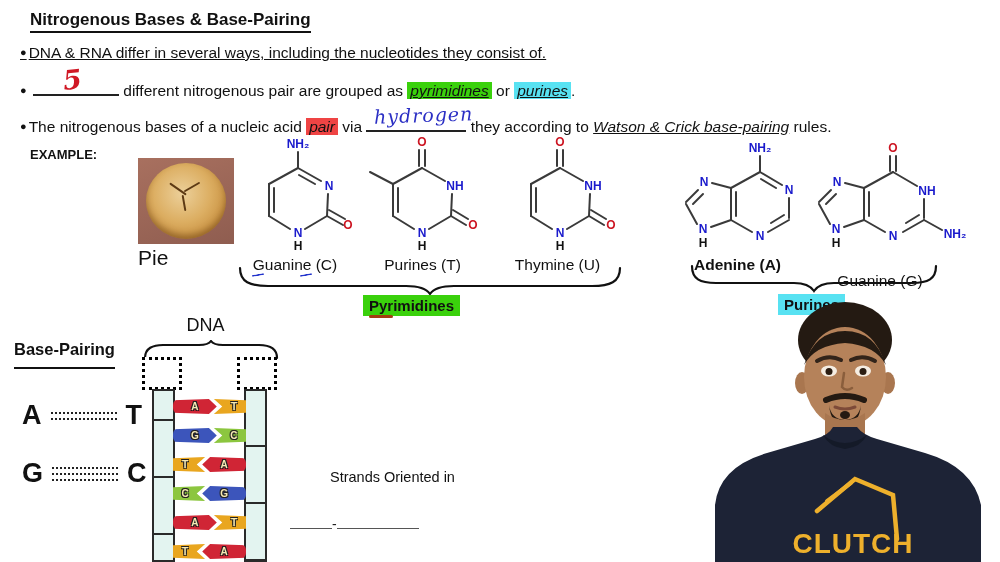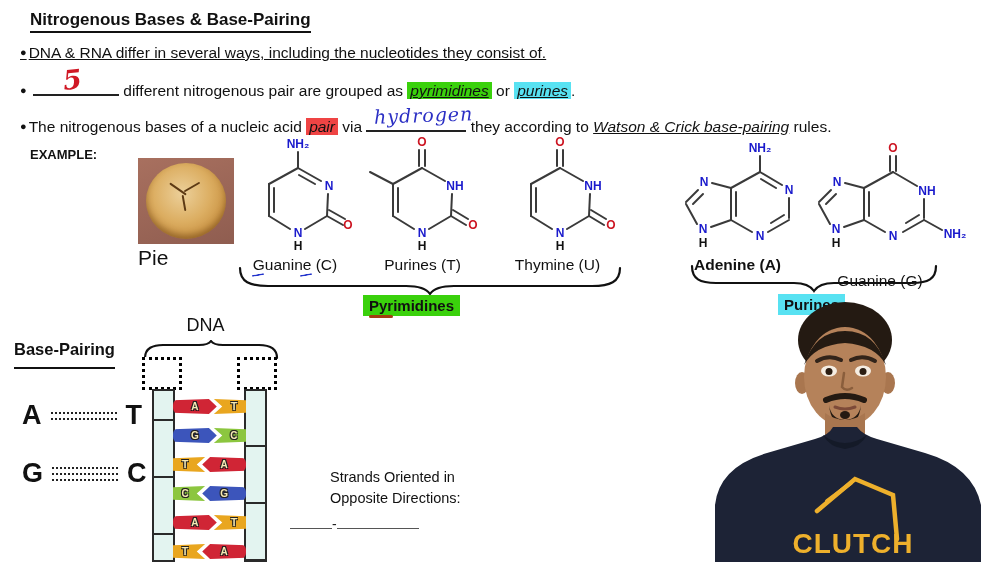--- a/index.html
+++ b/index.html
@@ -299,21 +299,20 @@
       <div class="piece small" style="background: rgb(233, 166, 31);">T</div>
     </div>
     <div class="rung left">
       <div class="piece big" style="background: rgb(208, 37, 53);">A</div>
       <div class="piece small" style="background: rgb(233, 166, 31);">T</div>
     </div>
   </div>
 
 <div class="abs strands-note">
   <div>Strands Oriented in</div>
-  <div>Opposite Directions:</div>
 </div>
 <div class="abs strands-blank">
   <span class="ul" style="width:42px;"></span><span>-</span><span class="ul" style="width:82px;"></span>
 </div>
 
 <svg class="abs presenter" width="295" height="267" viewBox="0 0 295 267">
 
   <ellipse cx="140" cy="45" rx="47" ry="38" fill="#241a12"></ellipse>
 
   <ellipse cx="97" cy="88" rx="7" ry="11" fill="#a9764f"></ellipse>

